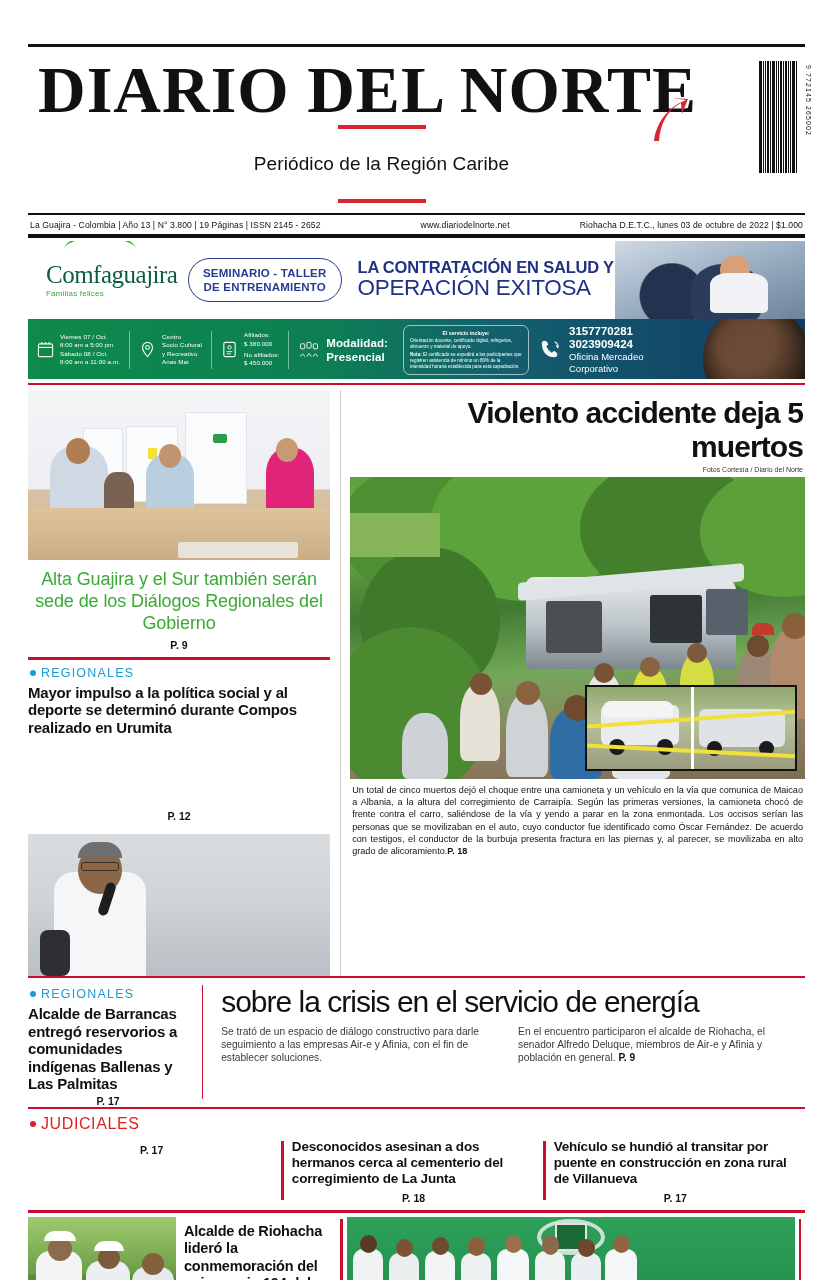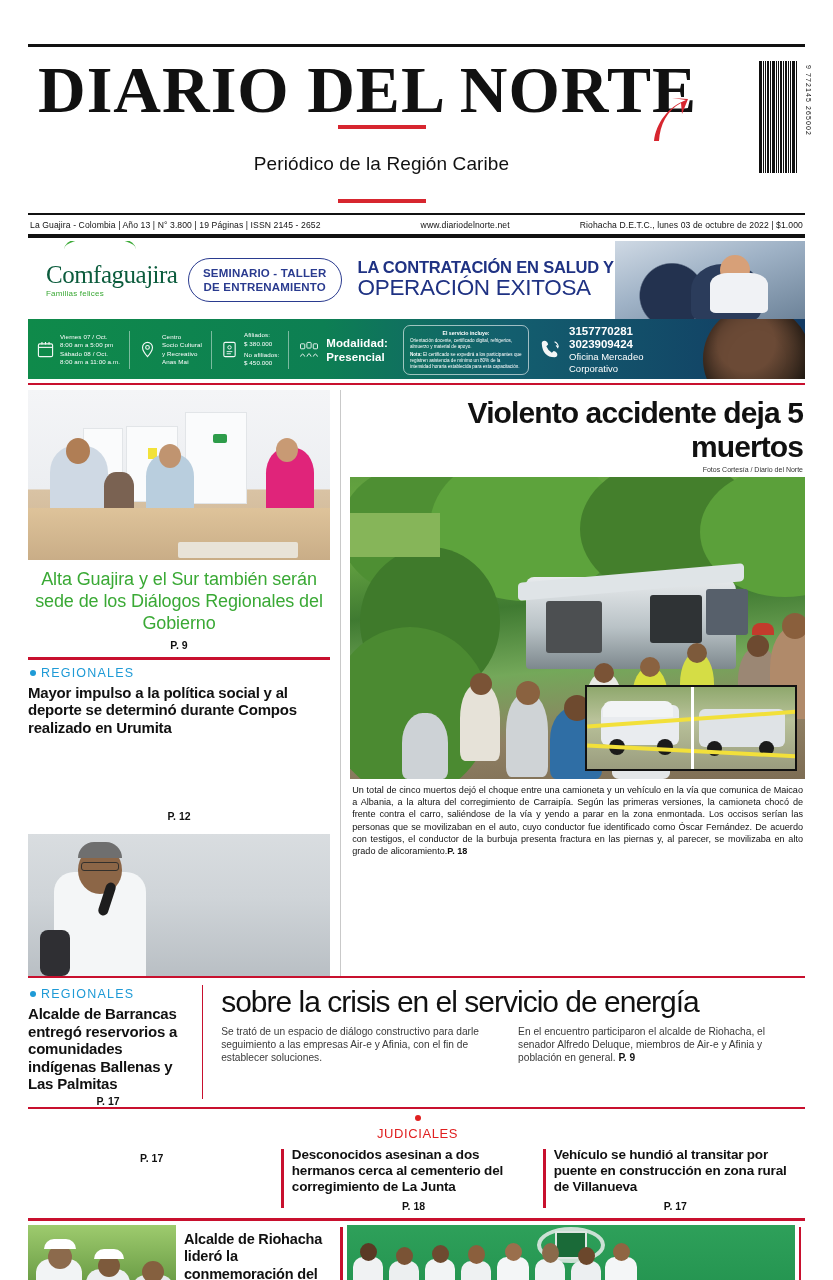--- a/index.html
+++ b/index.html
@@ -193,21 +193,21 @@
   .pg-left { text-align:center; font-weight:bold; font-size:10.5px; }
 
   .kicker {
     display:flex; align-items:center; gap:5px;
     font-size: 12.5px; letter-spacing: 1.2px; font-weight:normal;
     padding: 6px 0 4px 2px;
   }
   .kicker .dot { width:6px;height:6px;border-radius:50%; }
   .kicker.regional { color:#1e9ad6; }
   .kicker.regional .dot { background:#1e9ad6; }
-  .kicker.judicial { color:#e02020; justify-content:flex-start; letter-spacing:.6px; font-size:13px;flex-direction:column;}
+  .kicker.judicial { color:#e02020; justify-content:flex-start; letter-spacing:.6px; font-size:16px;}
   .kicker.judicial .dot { background:#e02020; }
 
   .brief-head {
     font-weight:bold; font-size:15px; line-height:17.5px; letter-spacing:-.2px;
   }
 
   
   .hl-main {
     font-weight:bold; font-size:30px; line-height:34px;
     letter-spacing:-.9px; text-align:right; padding: 6px 2px 0 2px;

